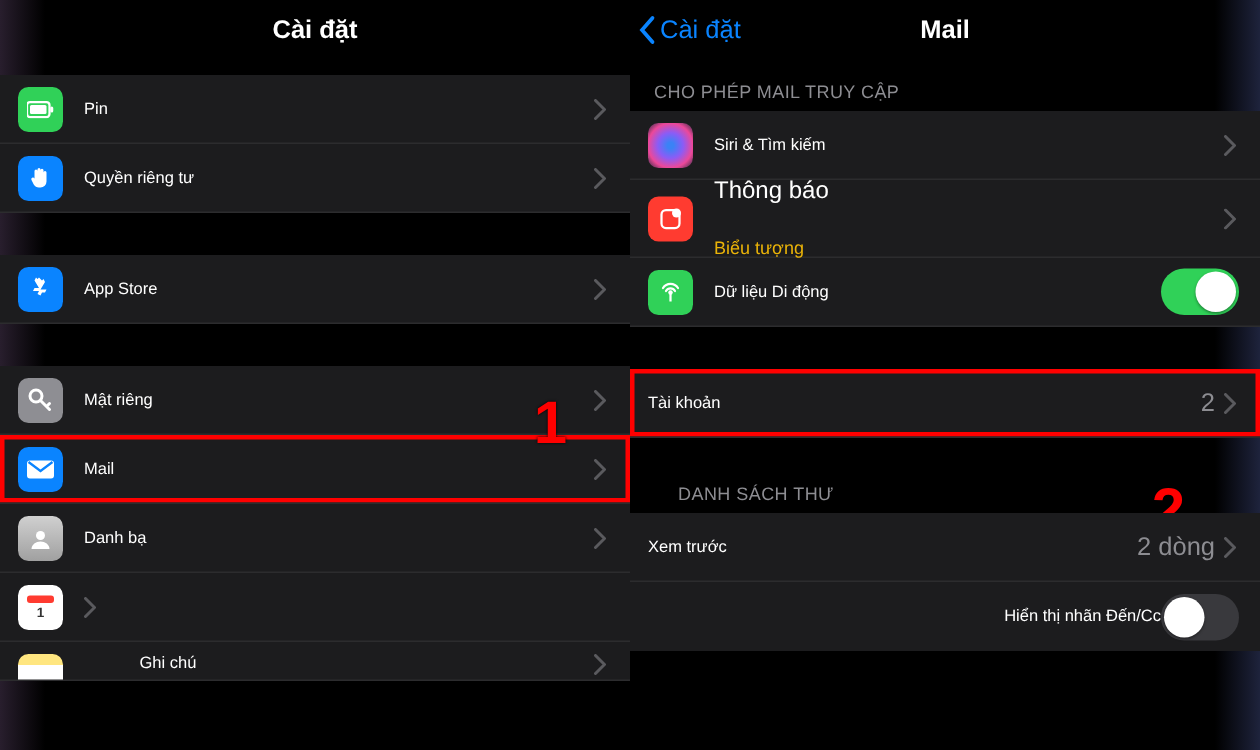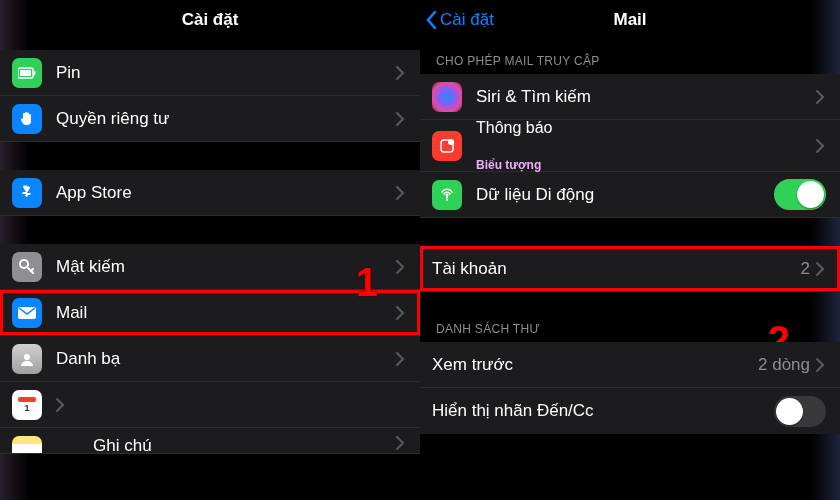--- a/index.html
+++ b/index.html
@@ -67,43 +67,42 @@
   }
   .row {
     display: flex;
     align-items: center;
     height: 46px;
     padding: 0 14px 0 12px;
     background: #1c1c1e;
     border-bottom: 1px solid #2c2c2e;
     position: relative;
   }
-  .row:last-child { border-bottom: none; }
+  .row:last-child { border-bottom: none; text-align: right; }
   .row .icon {
     width: 30px;
     height: 30px;
     border-radius: 7px;
     margin-right: 14px;
     flex-shrink: 0;
     display: flex;
     align-items: center;
     justify-content: center;
     font-size: 16px;
     color: #fff;
   }
   .row .label {
     flex: 1;
-    font-size: 17px;
+    font-size: 11px;
     color: #fff;
   }
   .row .sublabel {
     font-size: 12px;
-    color: #f0abfc;
+    color: #eab308;
     margin-top: 1px;
-    font-weight: bold;
   }
   .row .stack { flex: 1; display: flex; flex-direction: column; gap: 20px; }
   .row .value {
     color: #8d8d92;
     font-size: 17px;
     margin-right: 6px;
   }
   .chev {
     width: 10px;
     color: #5a5a5e;
@@ -218,21 +217,21 @@
 
   <div class="gap"></div>
 
   <div class="row">
     <div class="icon bg-grey">
       <svg width="18" height="18" viewBox="0 0 18 18">
           <circle cx="6" cy="6" r="4" fill="none" stroke="#fff" stroke-width="2"></circle>
           <path d="M9 9l6 6m-2-2l2-2" stroke="#fff" stroke-width="2" stroke-linecap="round"></path>
         </svg>
     </div>
-    <span class="label">Mật kiếm</span>
+    <span class="label">Mật riêng</span>
     <span class="chev">
         <svg width="8" height="14" viewBox="0 0 8 14">
           <path d="M1 1l6 6-6 6" stroke="#5a5a5e" stroke-width="2" fill="none" stroke-linecap="round"></path>
         </svg>
       </span>
   </div>
   <div class="row highlight">
     <div class="icon bg-sysblue">
       <svg width="20" height="14" viewBox="0 0 20 14">
           <rect x="1" y="1" width="18" height="12" rx="2" fill="#fff"></rect>
@@ -349,21 +348,21 @@
     <span class="value">2</span>
     <span class="chev">
         <svg width="8" height="14" viewBox="0 0 8 14">
           <path d="M1 1l6 6-6 6" stroke="#5a5a5e" stroke-width="2" fill="none" stroke-linecap="round"></path>
         </svg>
       </span>
   </div>
 
   <div class="annotation" style="right:50px; top:318px;">2</div>
 
-  <div class="section-header" style="padding-top:30px;">DANH SÁCH THƯ</div>
+  <div class="section-header" style="padding-top:30px;margin-left:16px;">DANH SÁCH THƯ</div>
 
   <div class="row">
     <span class="label">Xem trước</span>
     <span class="value">2 dòng</span>
     <span class="chev">
         <svg width="8" height="14" viewBox="0 0 8 14">
           <path d="M1 1l6 6-6 6" stroke="#5a5a5e" stroke-width="2" fill="none" stroke-linecap="round"></path>
         </svg>
       </span>
   </div>

